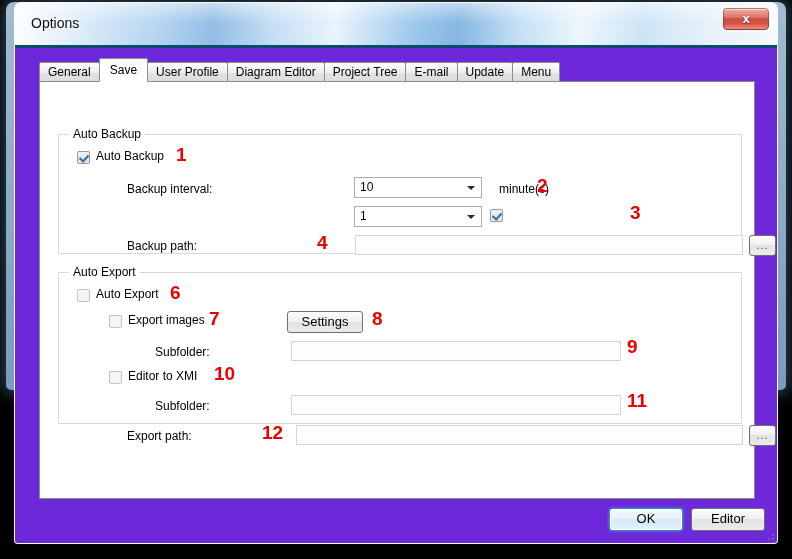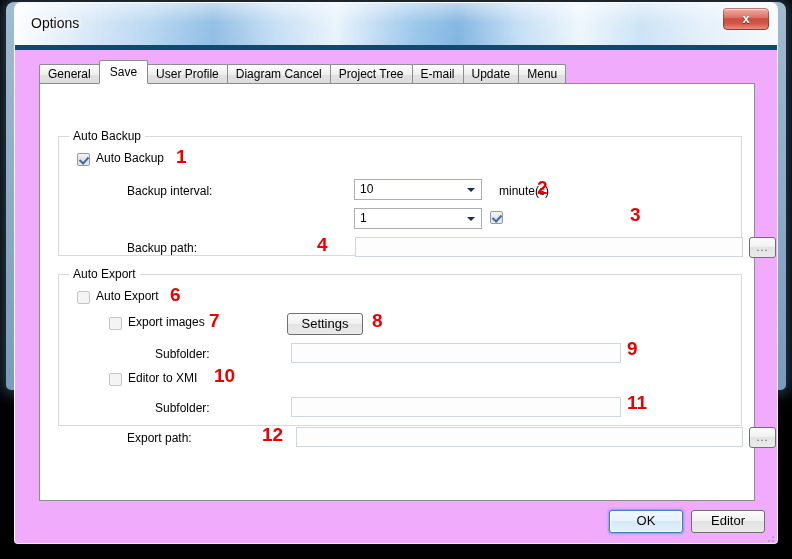--- a/index.html
+++ b/index.html
@@ -107,22 +107,22 @@
     line-height: 18px;
   }
 
   
   #dialog-body {
     position: absolute;
     left: 0;
     top: 42px;
     width: 764px;
     height: 500px;
-    background: #f0abfc;
-    border-top: 5px solid #0c4a6e;
+    background: #6d28d9;
+    border-top: 3px solid #0c4a6e;
   }
 
   
   #tab-strip {
     position: absolute;
     left: 24px;
     top: 12px;
     height: 22px;
     width: 716px;
   }
@@ -335,21 +335,21 @@
         <div class="x-glyph">x</div>
       </div>
     </div>
 
     <div id="dialog-body">
 
       <div id="tab-strip">
         <div class="tab">General</div>
         <div class="tab active">Save</div>
         <div class="tab">User Profile</div>
-        <div class="tab">Diagram Cancel</div>
+        <div class="tab">Diagram Editor</div>
         <div class="tab">Project Tree</div>
         <div class="tab">E-mail</div>
         <div class="tab">Update</div>
         <div class="tab">Menu</div>
       </div>
 
       <div id="tab-page">
 
         <div class="groupbox" id="gb-auto-backup">
           <div class="gb-title">Auto Backup</div>

